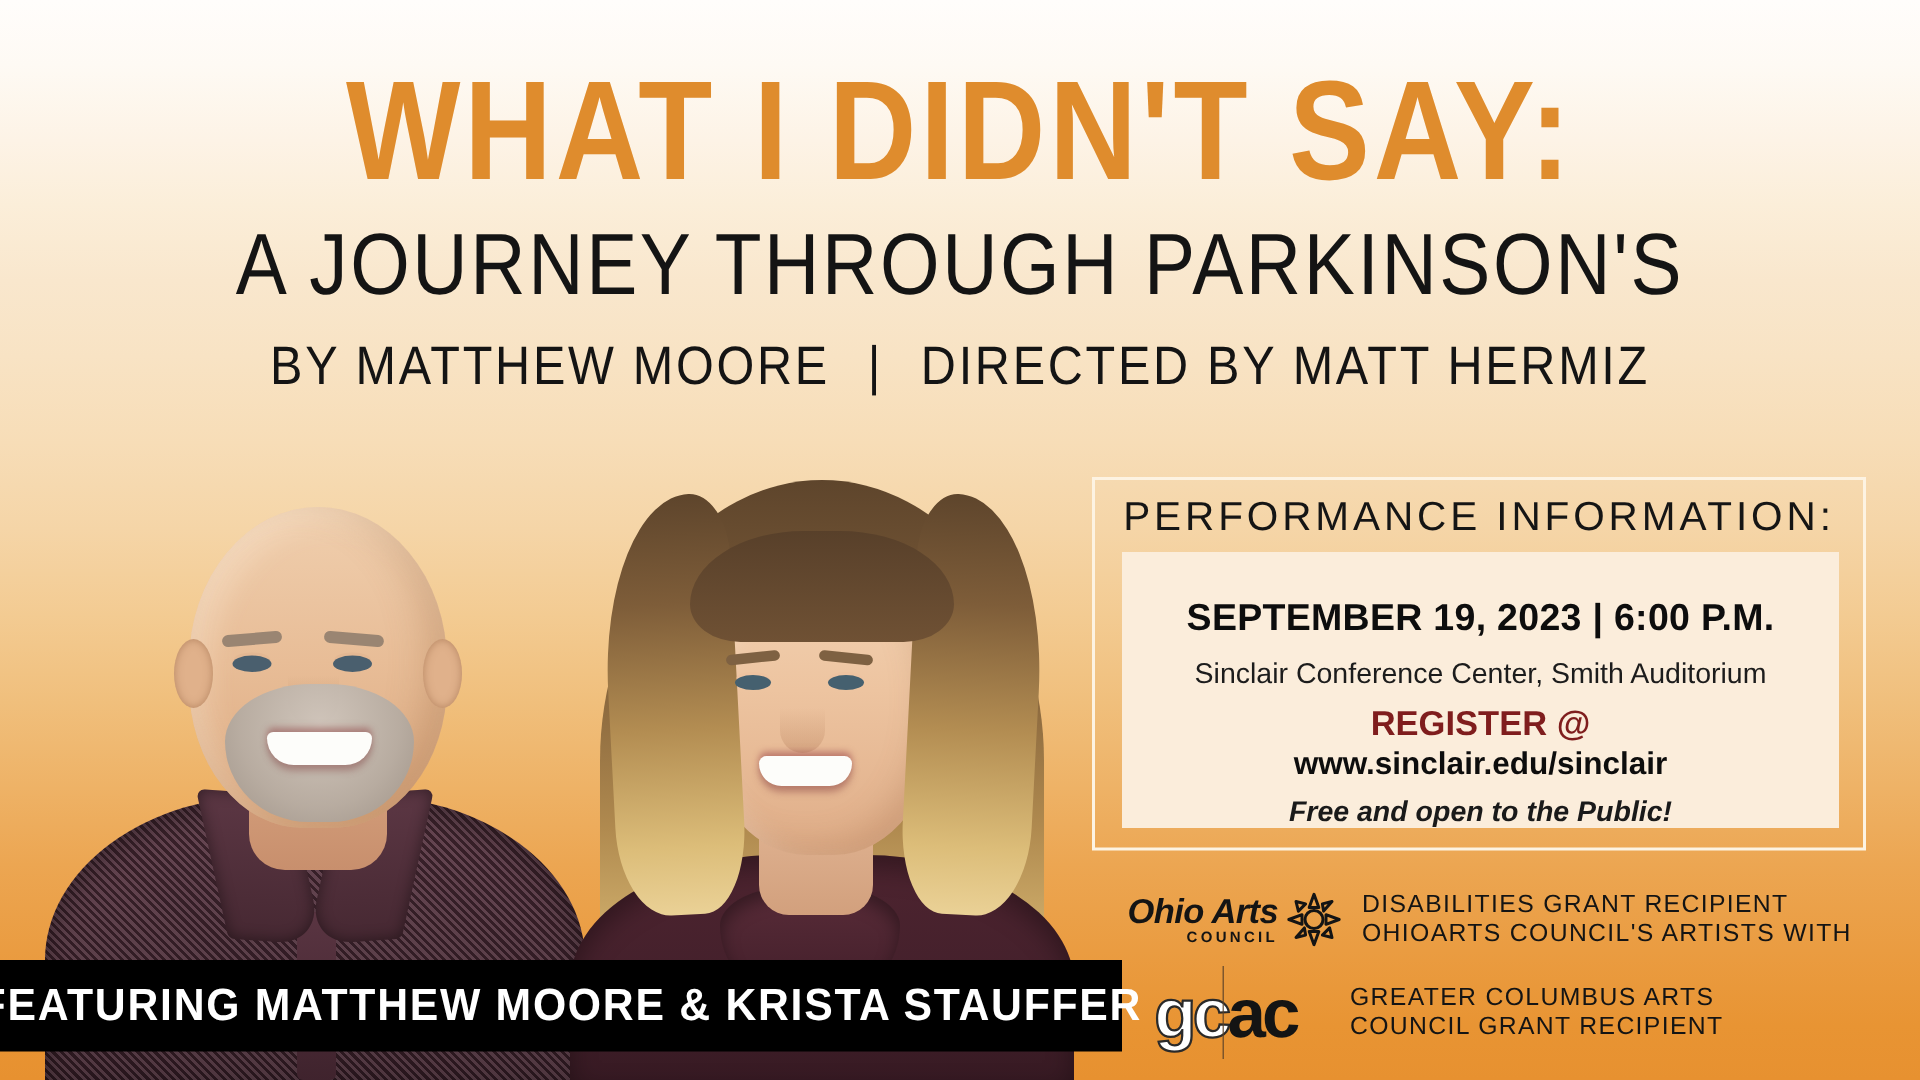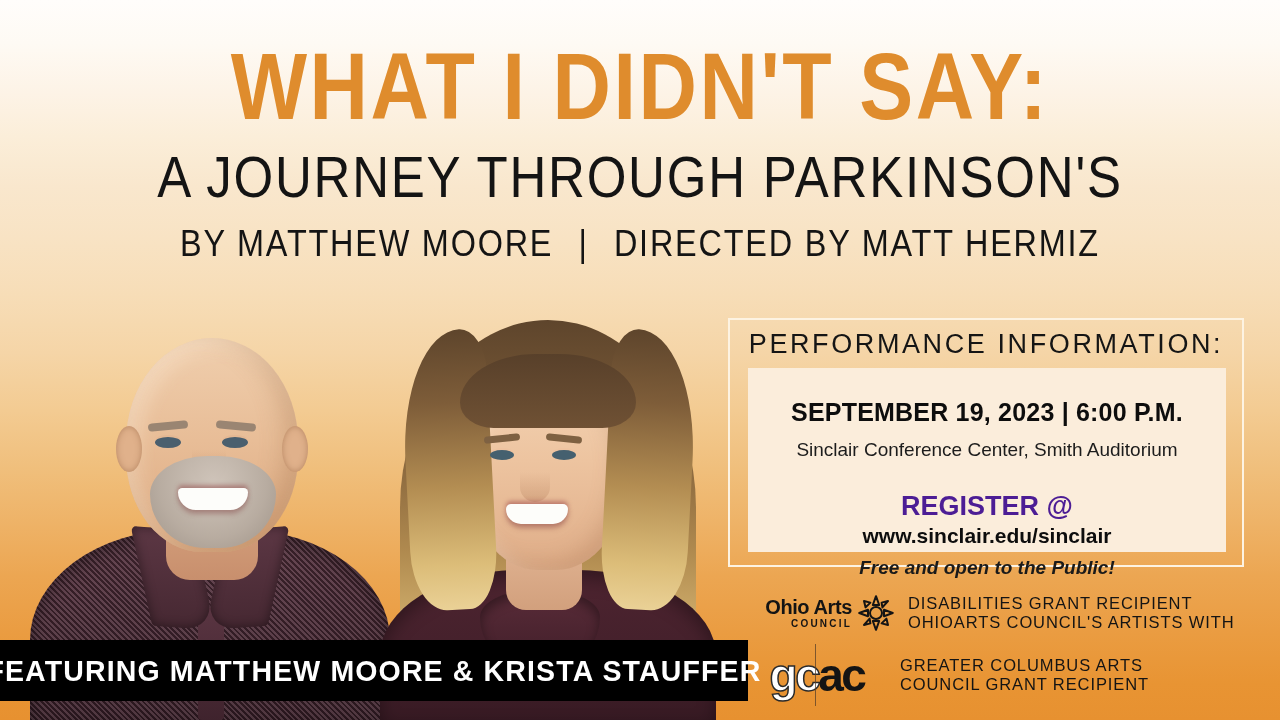--- a/index.html
+++ b/index.html
@@ -294,23 +294,23 @@
     white-space: nowrap;
   }
   .info-venue {
     margin-top: 12px;
     color: #1c1c1c;
     font-size: 19px;
     font-weight: 400;
     white-space: nowrap;
   }
   .info-register {
-    margin-top: 30px;
-    color: #4c1d95;
-    font-size: 27px;
+    margin-top: 8px;
+    color: #7f1d1d;
+    font-size: 23px;
     font-weight: 700;
     white-space: nowrap;
   }
   .info-url {
     margin-top: 2px;
     color: #0d0d0d;
     font-size: 21px;
     font-weight: 700;
     white-space: nowrap;
   }
@@ -341,26 +341,27 @@
 
   
   .oac-mark {
     width: 100px;
     display: flex;
     flex-direction: column;
     align-items: flex-end;
     line-height: 1;
   }
   .oac-name {
-    font-size: 20px;
+    font-size: 23px;
     font-weight: 700;
     color: #141414;
     letter-spacing: -0.4px;
     font-family: "Liberation Sans", sans-serif;
     white-space: nowrap;
+    font-style: italic;
   }
   .oac-council {
     font-size: 10px;
     font-weight: 700;
     color: #141414;
     letter-spacing: 2.2px;
     margin-top: 2px;
     white-space: nowrap;
   }
   .oac-star {

